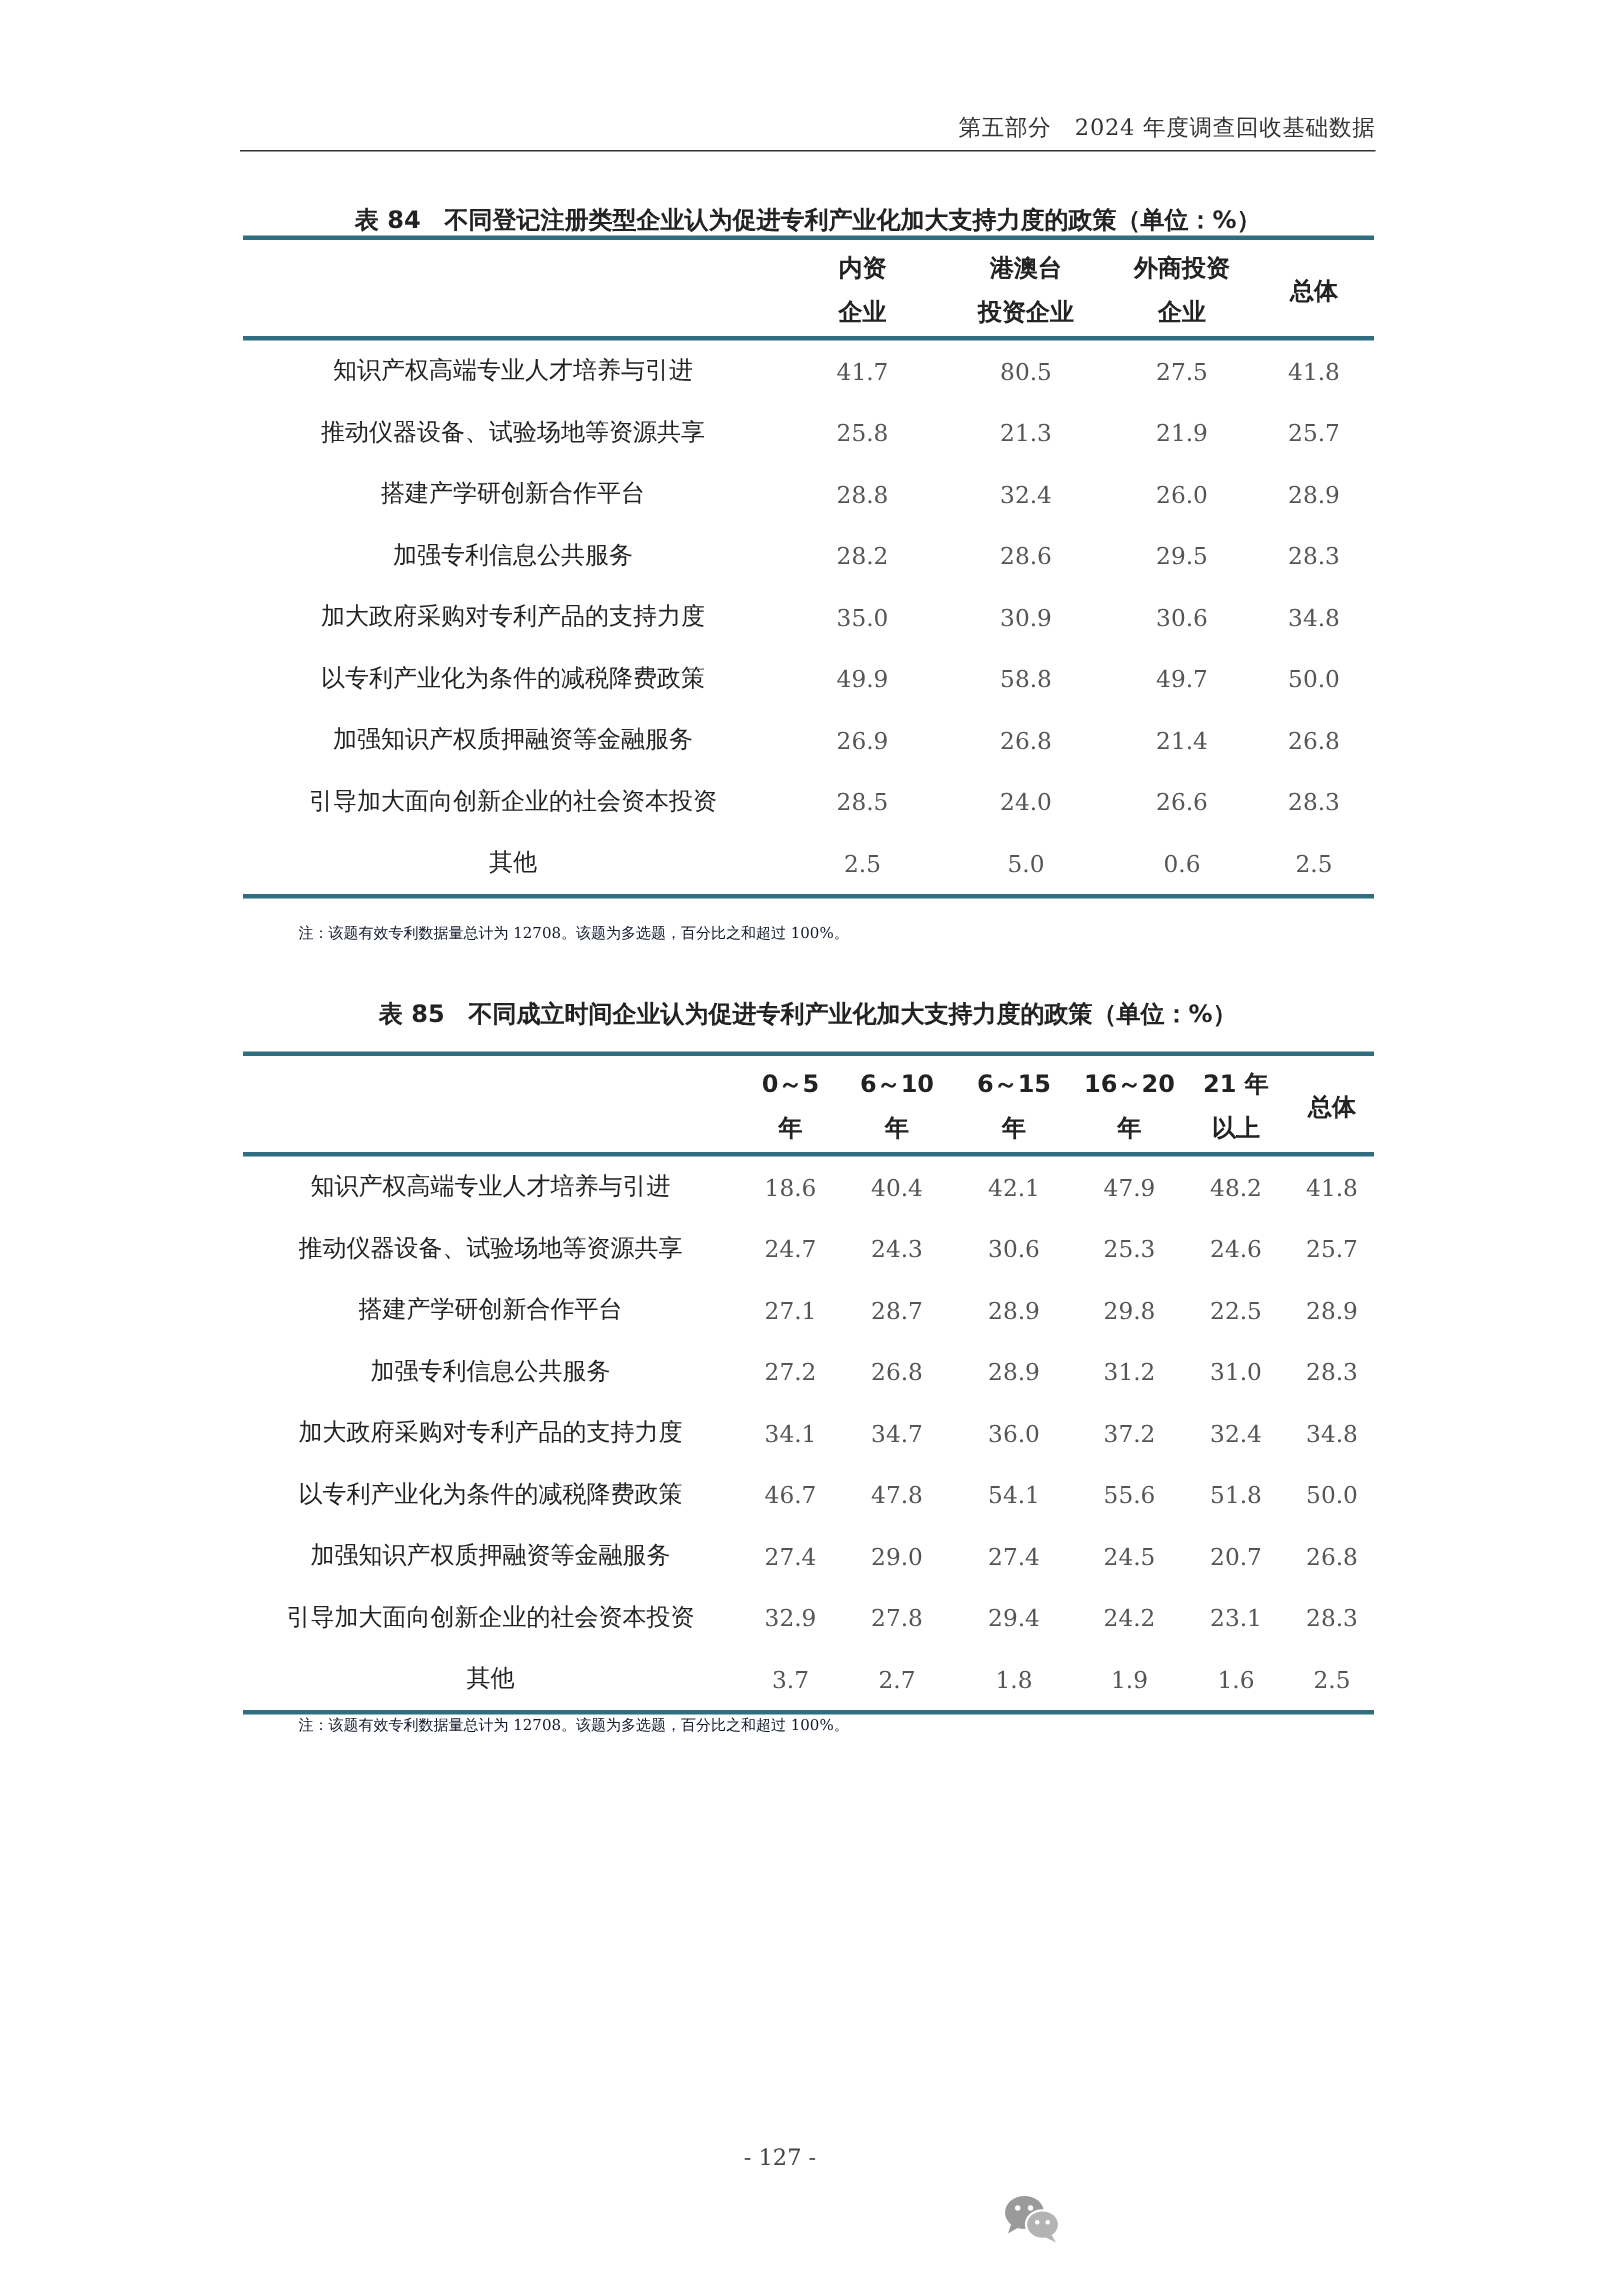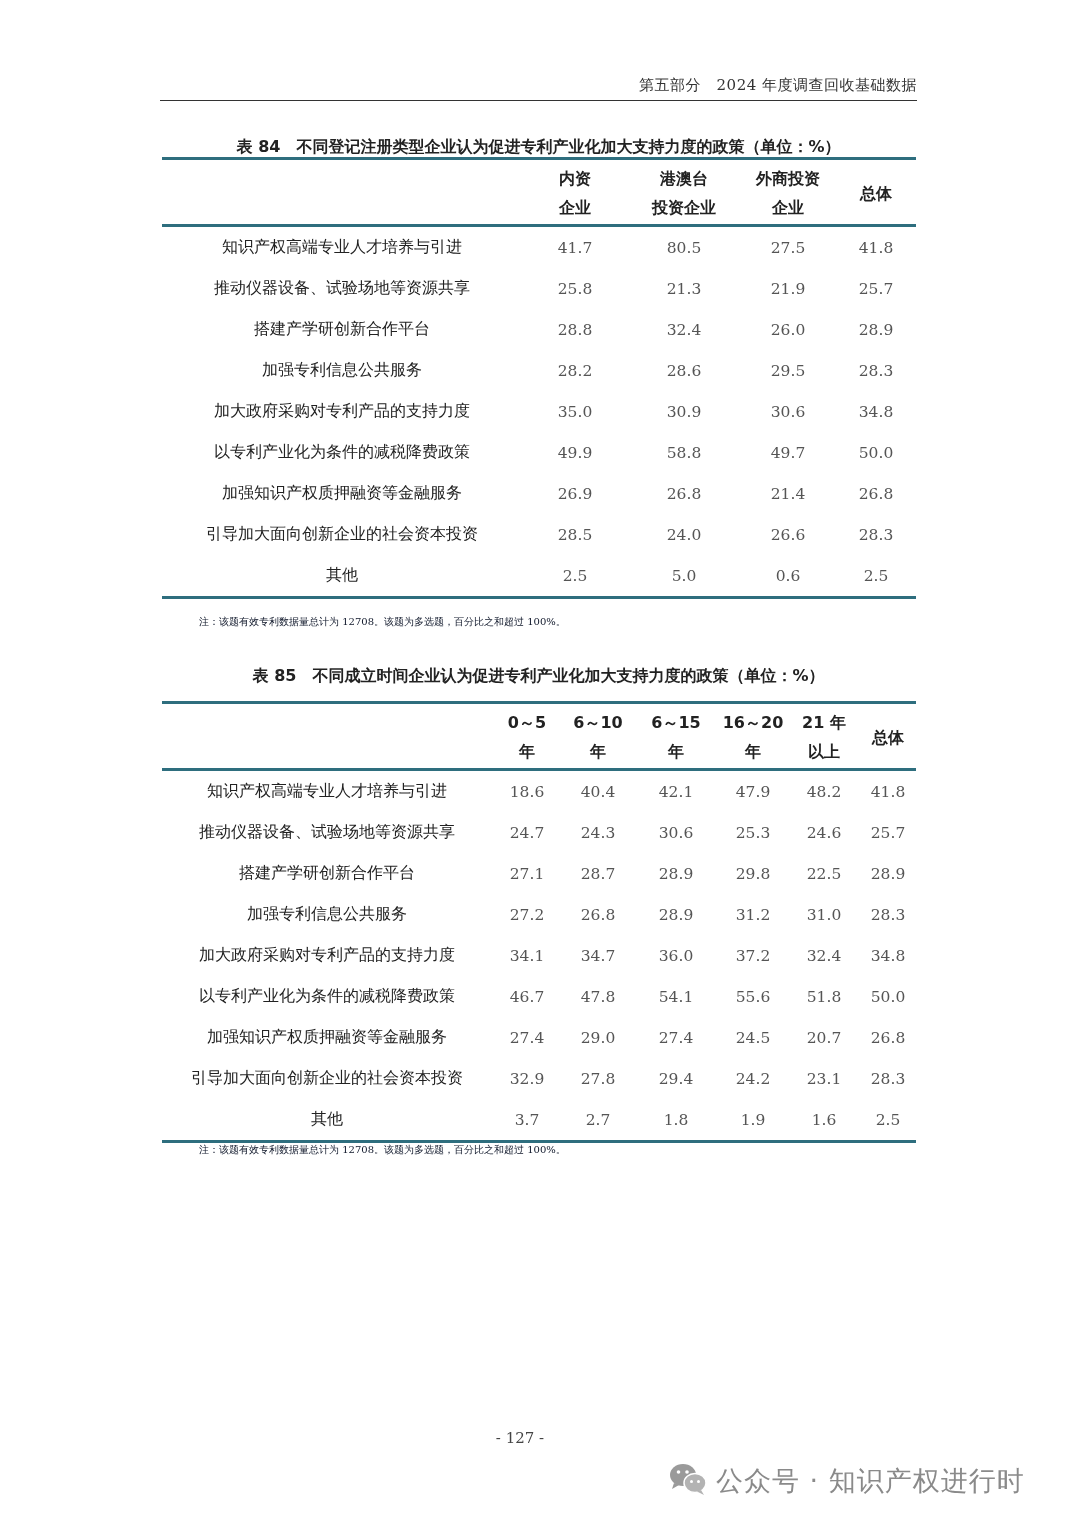--- a/index.html
+++ b/index.html
@@ -255,14 +255,13 @@
       <ellipse cx="15" cy="13" rx="13" ry="11" fill="#9a9a9a"></ellipse>
       <path d="M6 21 L4 27 L11 23 Z" fill="#9a9a9a"></path>
       <circle cx="10.5" cy="10" r="1.8" fill="#fff"></circle>
       <circle cx="19" cy="10" r="1.8" fill="#fff"></circle>
       <ellipse cx="27" cy="21" rx="11" ry="9.5" fill="#b3b3b3" stroke="#fff" stroke-width="1.5"></ellipse>
       <path d="M33 28 L36 33 L29 29.5 Z" fill="#b3b3b3"></path>
       <circle cx="23.5" cy="19.5" r="1.5" fill="#fff"></circle>
       <circle cx="30.5" cy="19.5" r="1.5" fill="#fff"></circle>
     </svg>
   </span>
-  <span class="watermark-text">公众号 · 知识产权进行时</span>
 </div>
 
 </body></html>

